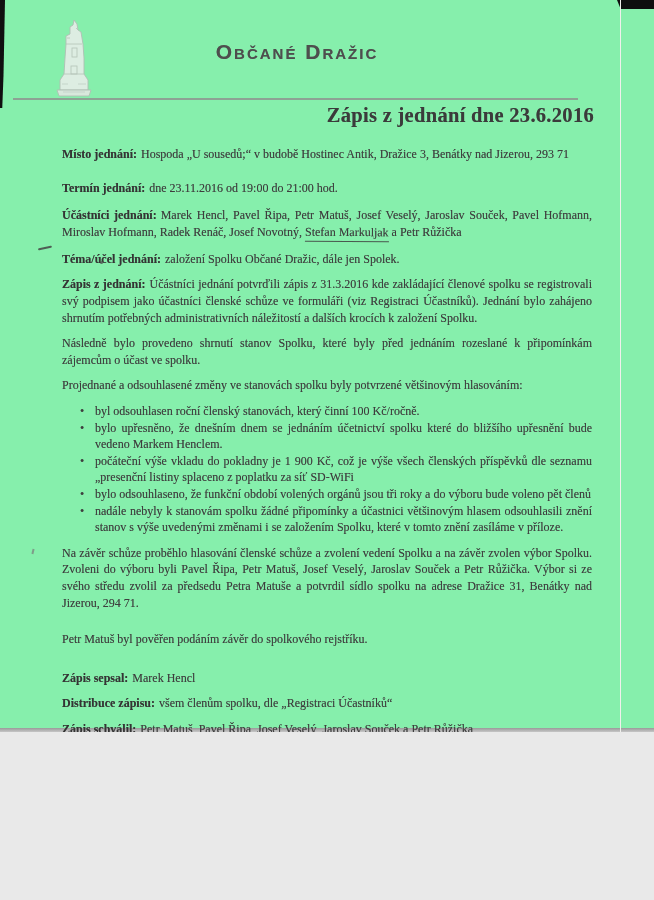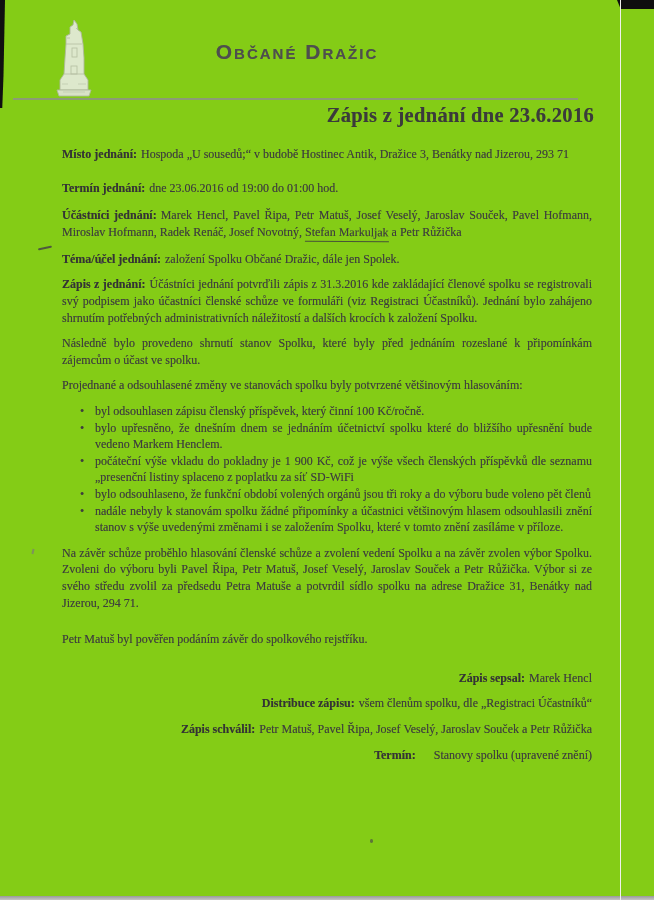--- a/index.html
+++ b/index.html
@@ -1,21 +1,21 @@
 <!DOCTYPE html>
 <html lang="cs"><head>
 <meta charset="utf-8">
 <style>
   html,body { margin:0; padding:0; }
   body { background:#e9e9e9; }
   .page {
     position:relative;
-    width:654px; height:900px;
+    width:654px; height:732px;
     margin:0 auto;
-    background:#84cc16;
+    background:#86efac;
     overflow:hidden;
     font-family:"Liberation Serif", serif;
     color:#3e3e3e;
   }
 
   
   .artifact-left   { position:absolute; left:0; top:0; width:5px; height:108px;
                      background:#101010;
                      clip-path:polygon(0 0, 100% 0, 70% 70%, 45% 100%, 0 100%); }
   .artifact-tr     { position:absolute; right:0; top:0; width:37px; height:9px;
@@ -73,21 +73,21 @@
   ul.bullets li::before { content:"\2022"; position:absolute; left:18px; top:0; }
 
   .pen-underline {
     display:inline-block;
     border-bottom:1.6px solid rgba(62,62,62,.85);
     padding-bottom:.5px;
     transform:rotate(.4deg);
   }
 
   .footer-block { margin-top:22px; }
-  .footer-line { margin:0; text-align:right; }
+  .footer-line { margin:0; text-align:left; }
   .gap-before { margin-left:14px; }
 
   
   .pen-dash  { position:absolute; left:38px; top:247px; width:14px; height:2.4px;
                background:#454545; border-radius:2px; transform:rotate(-12deg); opacity:.85; }
   .pen-dot   { position:absolute; left:100px; top:261px; width:3px; height:3px;
                background:#4f4f4f; border-radius:50%; opacity:.8; }
   .pen-tick  { position:absolute; left:32px; top:549px; width:2px; height:5px;
                background:#7a7a7a; transform:rotate(14deg); opacity:.7; }
   .speck     { position:absolute; left:370px; top:839px; width:3px; height:4px;
@@ -120,34 +120,34 @@
   </div>
   <div class="org-name">Občané Dražic</div>
   <div class="separator"></div>
 
   <h1 class="doc-title">Zápis z jednání dne 23.6.2016</h1>
 
   <main class="body">
 
     <p class="p-misto"><b class="lbl">Místo jednání:</b><span>Hospoda „U sousedů;“ v budobě Hostinec Antik, Dražice 3, Benátky nad Jizerou, 293 71</span></p>
 
-    <p class="p-termin"><b class="lbl">Termín jednání:</b><span>dne 23.06.2016 od 19:00 do 01:00 hod.</span></p>
+    <p class="p-termin"><b class="lbl">Termín jednání:</b><span>dne 23.11.2016 od 19:00 do 21:00 hod.</span></p>
 
     <p class="p-ucastnici"><b class="lbl">Účástníci jednání:</b><span>Marek Hencl, Pavel Řipa, Petr Matuš, Josef Veselý, Jaroslav Souček, Pavel Hofmann, Miroslav Hofmann, Radek Renáč, Josef Novotný, </span><span class="pen-underline">Stefan Markuljak</span><span> a Petr Růžička</span></p>
 
     <p class="p-tema"><b class="lbl">Téma/účel jednání:</b><span>založení Spolku Občané Dražic, dále jen Spolek.</span></p>
 
     <p class="p-zapis"><b class="lbl">Zápis z jednání:</b><span>Účástníci jednání potvrďili zápis z 31.3.2016 kde zakládající členové spolku se registrovali svý podpisem jako účastníci členské schůze ve formuláři (viz Registraci Účastníků). Jednání bylo zahájeno shrnutím potřebných administrativních náležitostí a dalších krocích k založení Spolku.</span></p>
 
     <p class="p-nasledne"><span>Následně bylo provedeno shrnutí stanov Spolku, které byly před jednáním rozeslané k připomínkám zájemcům o účast ve spolku.</span></p>
 
     <p class="p-projednane"><span>Projednané a odsouhlasené změny ve stanovách spolku byly potvrzené většinovým hlasováním:</span></p>
 
     <ul class="bullets">
-      <li>byl odsouhlasen zápisu členský příspěvek, který činní 100 Kč/ročně.</li>
+      <li>byl odsouhlasen roční členský stanovách, který činní 100 Kč/ročně.</li>
       <li>bylo upřesněno, že dnešním dnem se jednáním účetnictví spolku které do bližšího upřesnění bude vedeno Markem Henclem.</li>
       <li>počáteční výše vkladu do pokladny je 1 900 Kč, což je výše všech členských příspěvků dle seznamu „presenční listiny splaceno z poplatku za síť SD-WiFi</li>
       <li>bylo odsouhlaseno, že funkční období volených orgánů jsou tři roky a do výboru bude voleno pět členů</li>
       <li>nadále nebyly k stanovám spolku žádné připomínky a účastnici většinovým hlasem odsouhlasili znění stanov s výše uvedenými změnami i se založením Spolku, které v tomto znění zasíláme v příloze.</li>
     </ul>
 
     <p class="p-zaver"><span>Na závěr schůze proběhlo hlasování členské schůze a zvolení vedení Spolku a na závěr zvolen výbor Spolku. Zvoleni do výboru byli Pavel Řipa, Petr Matuš, Josef Veselý, Jaroslav Souček a Petr Růžička. Výbor si ze svého středu zvolil za předsedu Petra Matuše a potvrdil sídlo spolku na adrese Dražice 31, Benátky nad Jizerou, 294 71.</span></p>
 
     <p class="p-navrh"><span>Petr Matuš byl pověřen podáním závěr do spolkového rejstříku.</span></p>
 

